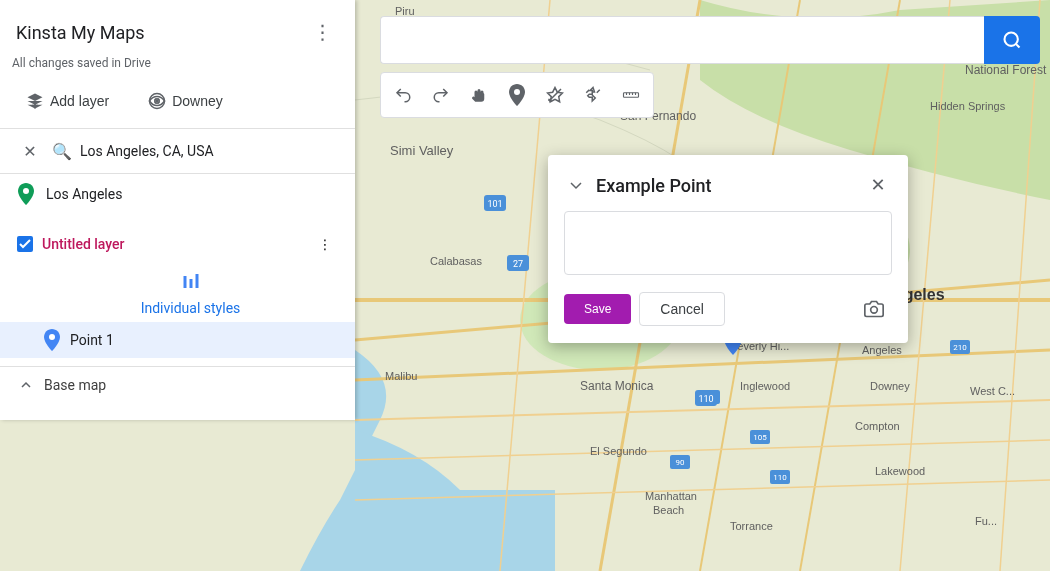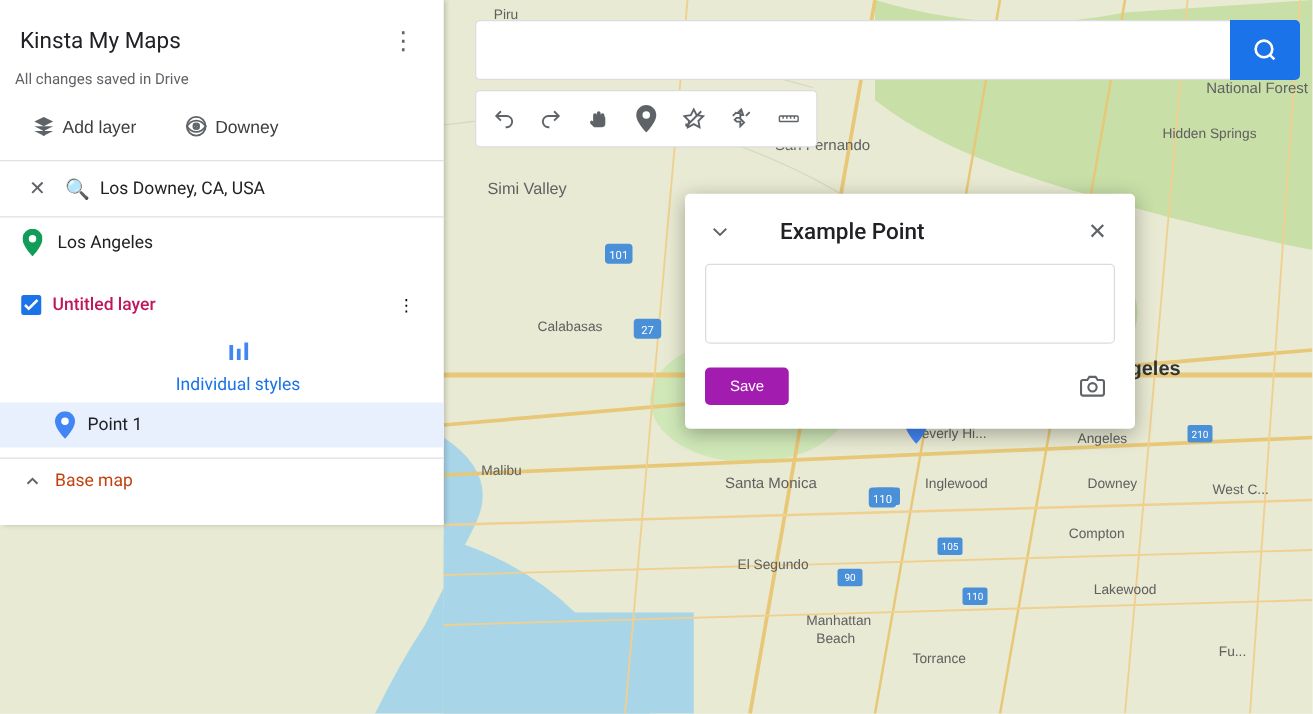--- a/index.html
+++ b/index.html
@@ -211,21 +211,21 @@
     }
 
     .collapse-icon {
       width: 20px; height: 20px;
       display: flex; align-items: center; justify-content: center;
       font-size: 12px; color: #5f6368;
     }
 
     .basemap-text {
       font-size: 14px;
-      color: #c2410c;
+      color: #404040;
     }
 
     
     #top-search {
       position: absolute;
       top: 16px;
       left: 380px;
       right: 10px;
       z-index: 20;
       display: flex;
@@ -314,21 +314,20 @@
       cursor: pointer;
       display: flex; align-items: center; justify-content: center;
       color: #5f6368;
       font-size: 12px;
     }
 
     .popup-title {
       font-size: 18px;
       font-weight: 500;
       color: #202124;
-      margin-left: 28px;
     }
 
     .popup-close-btn {
       width: 28px; height: 28px;
       border: none; background: transparent;
       cursor: pointer;
       display: flex; align-items: center; justify-content: center;
       font-size: 18px;
       color: #5f6368;
       border-radius: 50%;
@@ -513,21 +512,21 @@
       <span>Downey</span>
     </button>
   </div>
 
   <div class="search-section">
     <div class="search-row">
       <button class="search-clear-btn">
         <span>✕</span>
       </button>
       <span class="search-icon-sm">🔍</span>
-      <span class="search-text">Los Downey, CA, USA</span>
+      <span class="search-text">Los Angeles, CA, USA</span>
     </div>
   </div>
 
   <div class="place-row">
     <div class="place-pin">
       <svg width="16" height="22" viewBox="0 0 16 22">
         <path d="M8 0C3.6 0 0 3.6 0 8c0 6 8 14 8 14s8-8 8-14c0-4.4-3.6-8-8-8z" fill="#0f9d58"></path>
         <circle cx="8" cy="8" r="3" fill="white"></circle>
       </svg>
     </div>
@@ -649,20 +648,21 @@
       </button>
       <span class="popup-title">Example Point</span>
     </div>
     <button class="popup-close-btn">
       <span>✕</span>
     </button>
   </div>
   <textarea class="popup-textarea" placeholder="" style=""></textarea>
   <div class="popup-actions">
     <button class="btn-save">Save</button>
+    <button class="btn-cancel">Cancel</button>
     <button class="camera-btn">
       <svg width="20" height="20" viewBox="0 0 24 24" fill="none" stroke="#5f6368" stroke-width="2">
         <path d="M23 19a2 2 0 01-2 2H3a2 2 0 01-2-2V8a2 2 0 012-2h4l2-3h6l2 3h4a2 2 0 012 2z"></path>
         <circle cx="12" cy="13" r="4"></circle>
       </svg>
     </button>
   </div>
 </div>
 
 </body></html>

